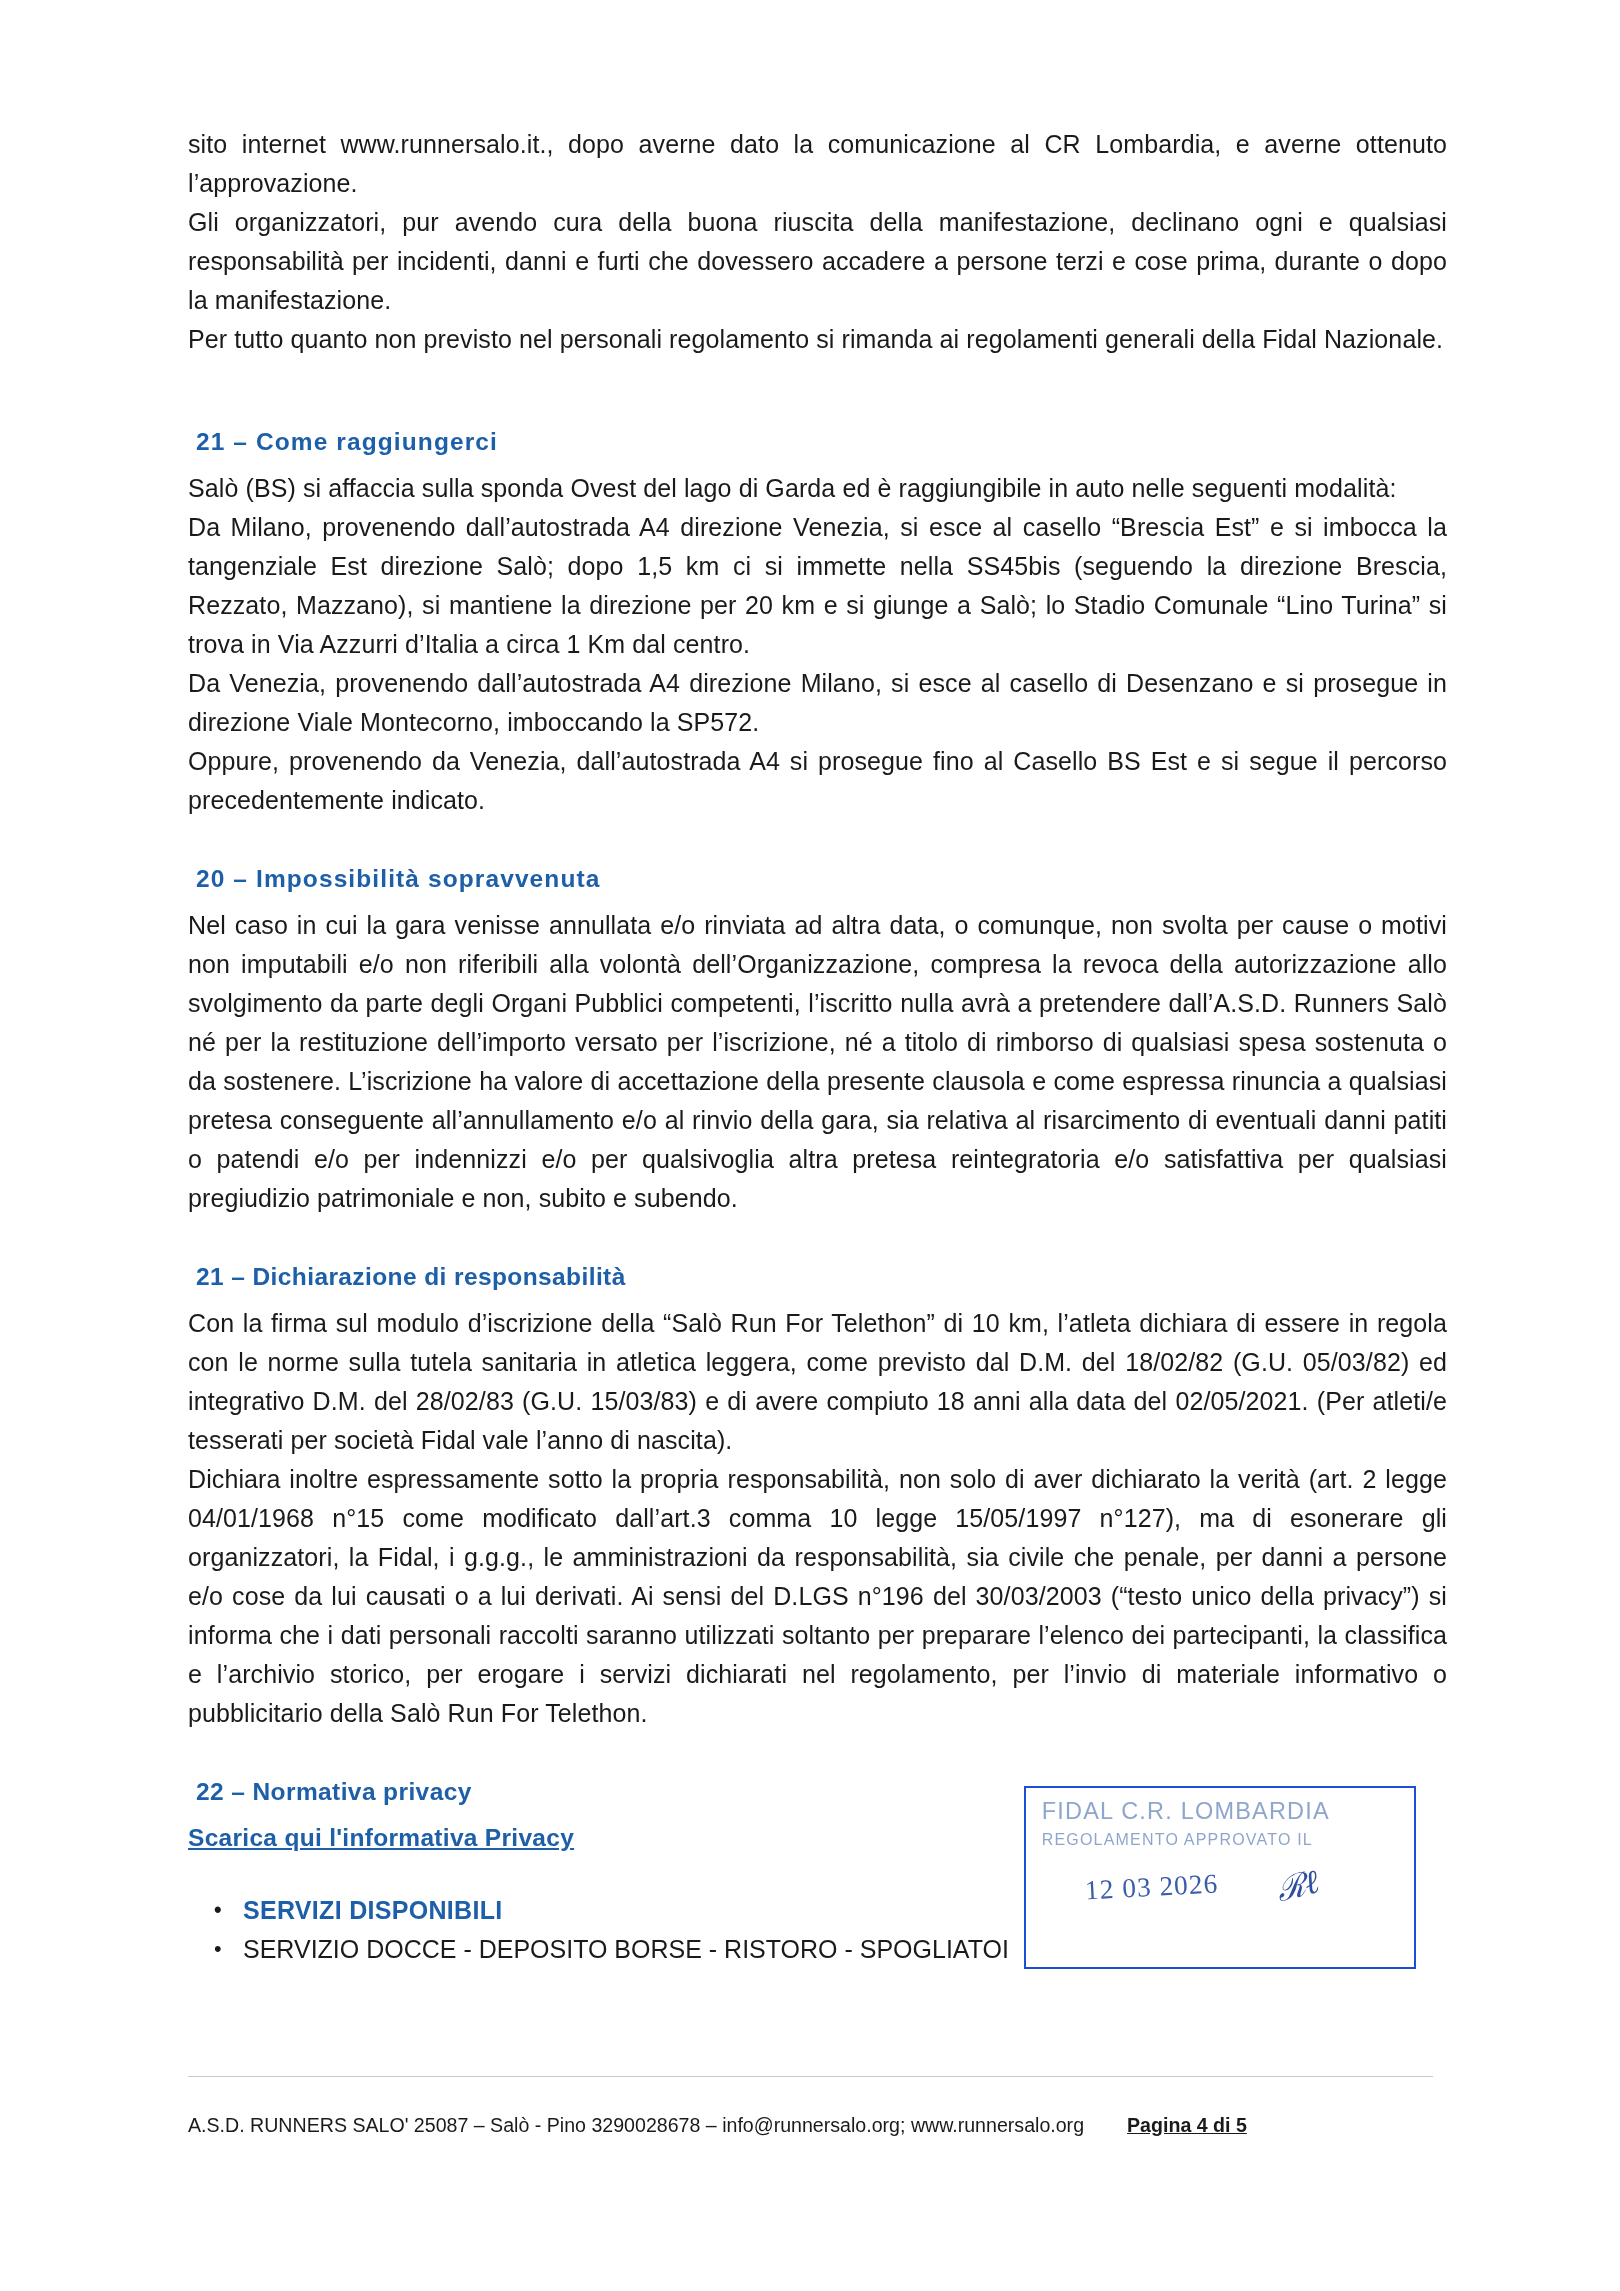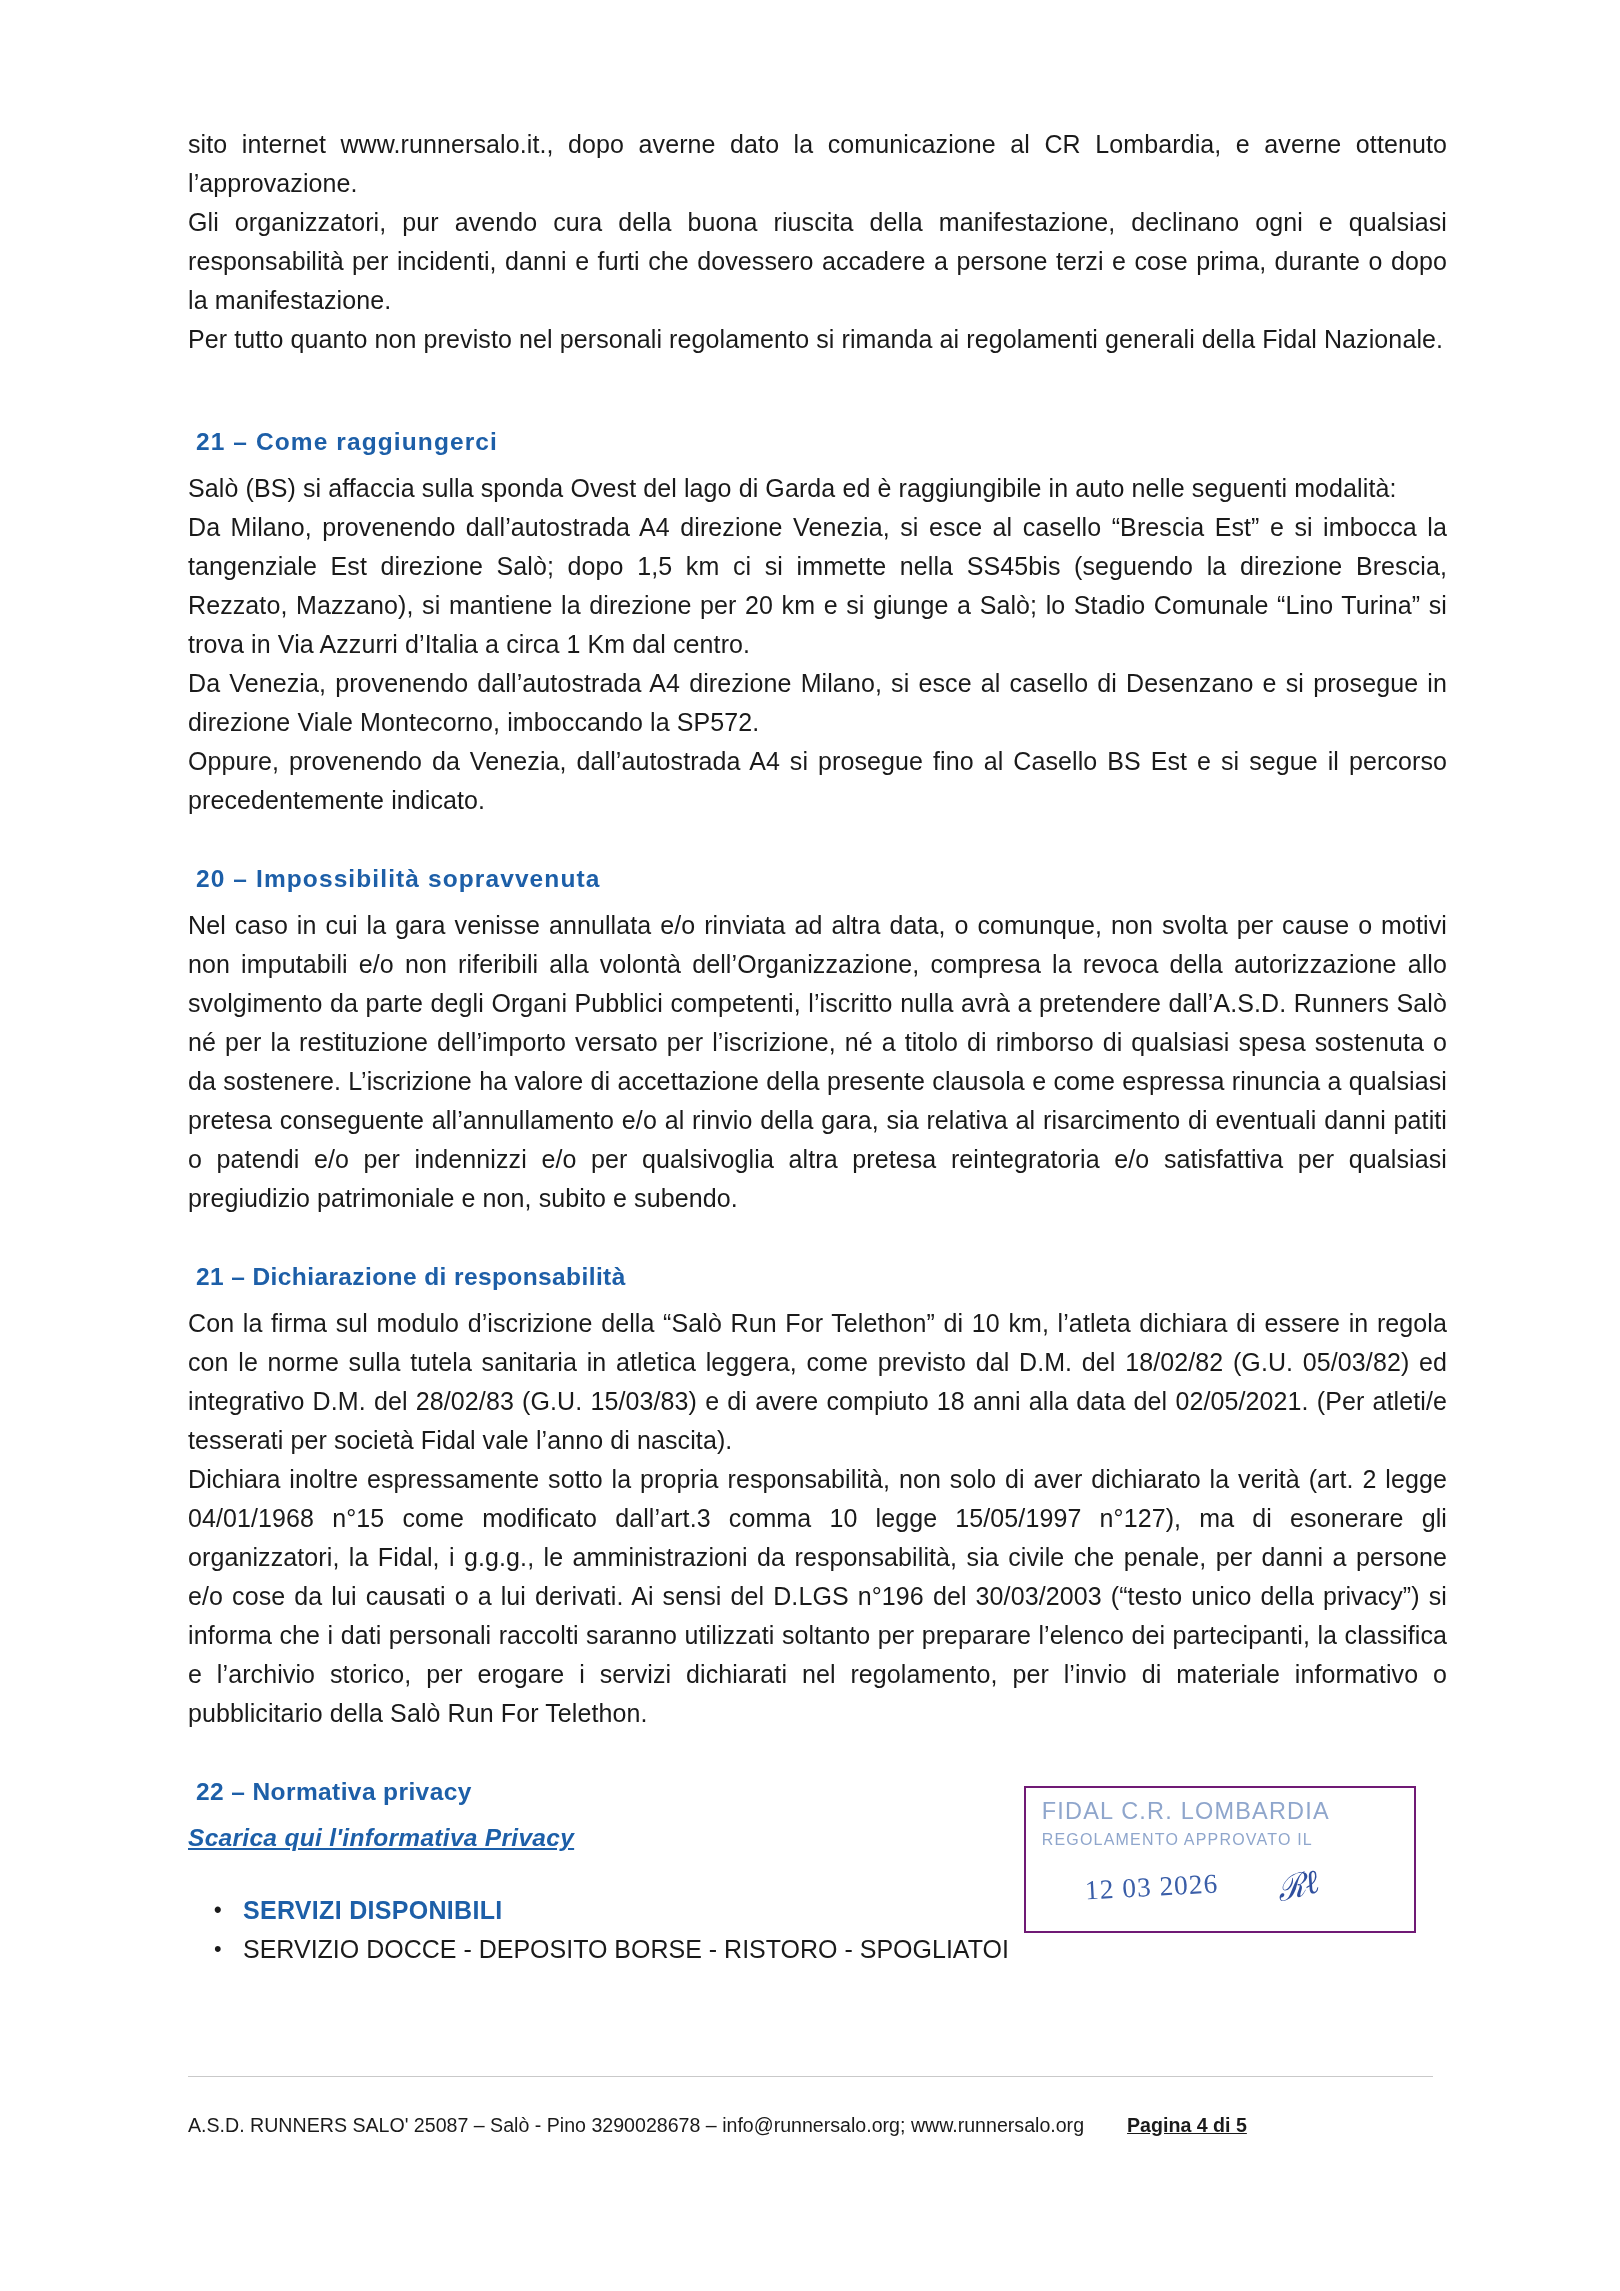--- a/index.html
+++ b/index.html
@@ -45,21 +45,20 @@
     letter-spacing: 1.1px;
   }
   .gap-lg { height: 55px; }
   .gap-md { height: 31px; }
   .privacy-link {
     margin: 0;
     font-size: 24.5px;
     line-height: 37px;
     color: #1d5fa8;
     font-weight: bold;
-    font-style: italic;
     text-decoration: underline;
     letter-spacing: 0.3px;
   }
   ul.services {
     margin: 4px;
     padding: 0 0 0 51px;
     list-style: none;
   }
   ul.services li {
     position: relative;
@@ -79,22 +78,22 @@
     color: #1d5fa8;
     font-weight: bold;
     letter-spacing: 0.3px;
   }
   
   .stamp {
     position: absolute;
     left: 1024px;
     top: 1786px;
     width: 392px;
-    height: 147px;
-    border: 2px solid #701a75;
+    height: 183px;
+    border: 2px solid #1d4ed8;
     box-sizing: border-box;
   }
   .stamp-line {
     font-family: "Liberation Sans", sans-serif;
     color: #8fa6cc;
     letter-spacing: 1.2px;
   }
   .stamp-l1 {
     position: absolute;
     left: 15.7px;

